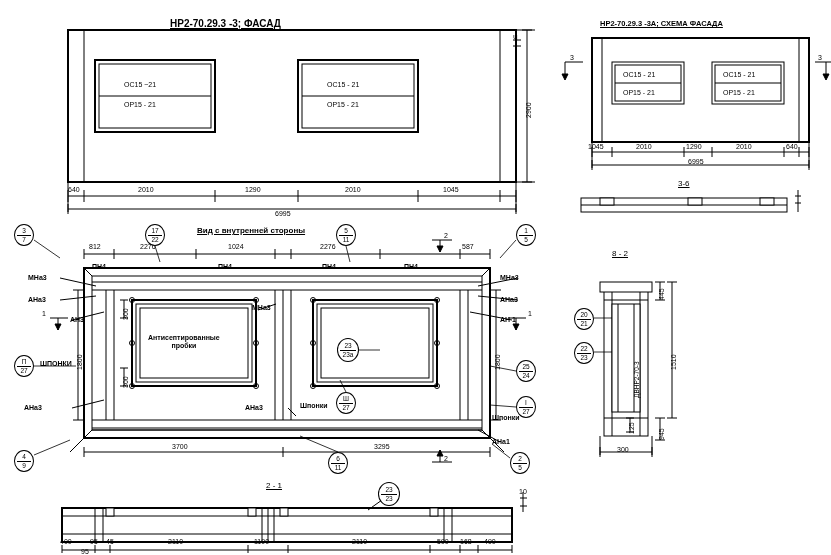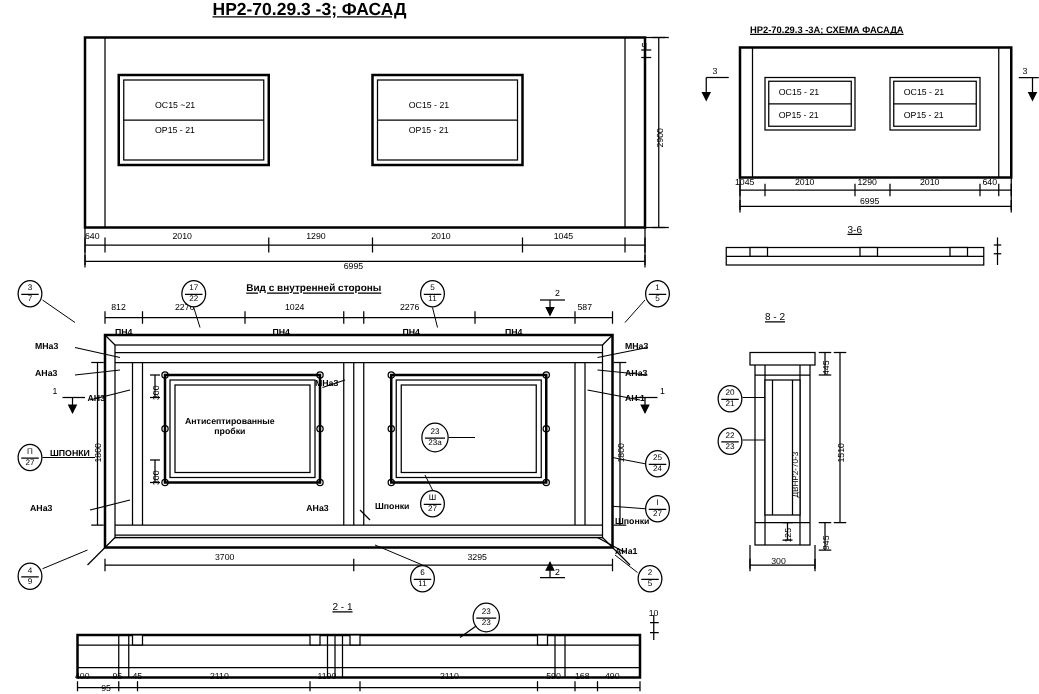--- a/index.html
+++ b/index.html
@@ -269,21 +269,21 @@
     <line x1="512" y1="545" x2="512" y2="553"></line>
 
     <line x1="520" y1="498" x2="527" y2="498"></line>
     <line x1="520" y1="506" x2="527" y2="506"></line>
     <line x1="523" y1="492" x2="523" y2="512"></line>
 
     <line x1="382" y1="500" x2="368" y2="510"></line>
   </g>
 </svg>
 
-<div class="lbl b u" style="left:170px;top:3px;font-size:14px;">НР2-70.29.3 -3;  ФАСАД</div>
+<div class="lbl b u" style="left:170px;top:20px;font-size:10px;">НР2-70.29.3 -3;  ФАСАД</div>
 
 <div class="lbl" style="left:124px;top:81px;">ОС15 ~21</div>
 <div class="lbl" style="left:124px;top:101px;">ОР15 - 21</div>
 <div class="lbl" style="left:327px;top:81px;">ОС15 - 21</div>
 <div class="lbl" style="left:327px;top:101px;">ОР15 - 21</div>
 
 <div class="lbl" style="left:68px;top:186px;">640</div>
 <div class="lbl" style="left:138px;top:186px;">2010</div>
 <div class="lbl" style="left:245px;top:186px;">1290</div>
 <div class="lbl" style="left:345px;top:186px;">2010</div>

